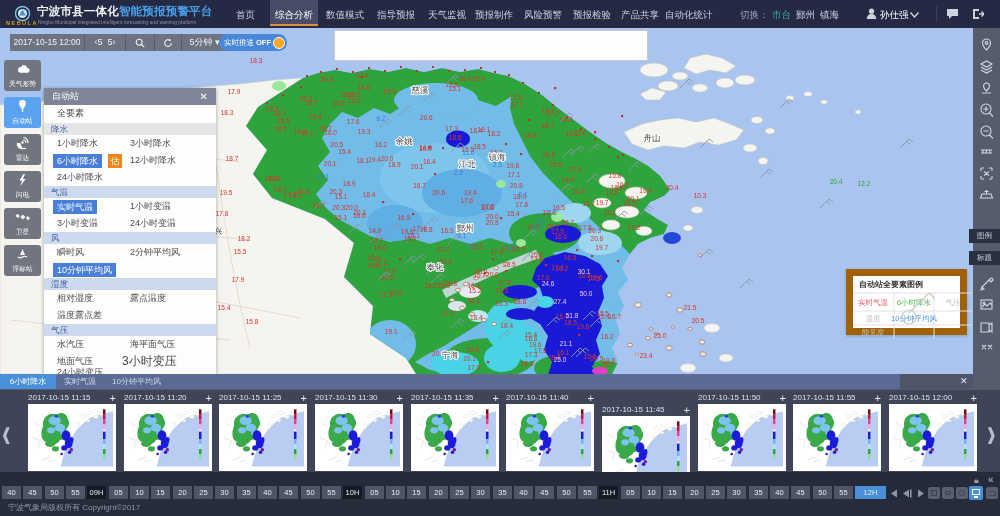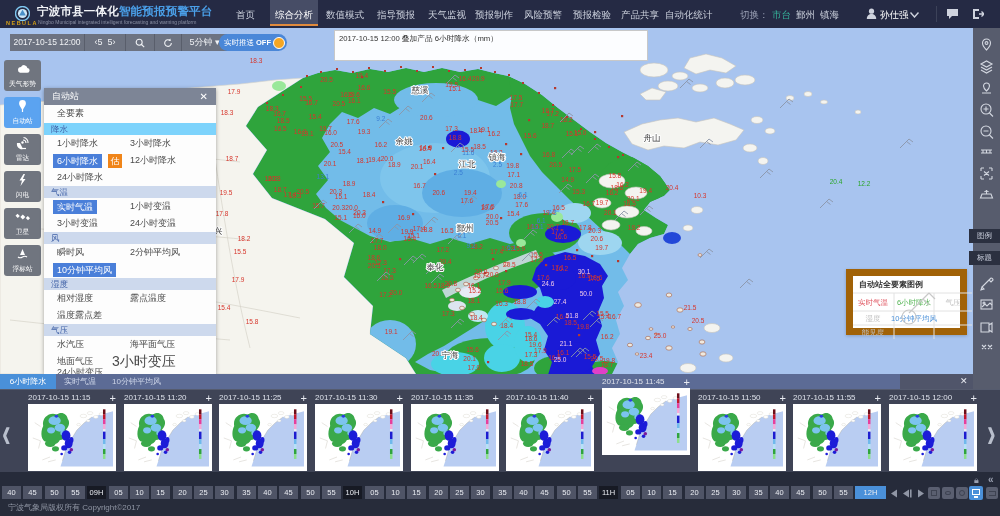--- a/index.html
+++ b/index.html
@@ -648,21 +648,20 @@
     </div>
   <div style="width:1px;background:#595e6b"></div>
   <div style="width:45px;background:#6d7381;text-align:center;line-height:17px">5分钟&nbsp;▾</div>
 </div>
 <div class="abs" style="left:219px;top:34px;width:68px;height:17px;background:#4a87d8;border-radius:9px;color:#fff;font-size:7.5px;line-height:17px">
   <span style="margin-left:5px">实时推送</span><span style="margin-left:2px;font-weight:bold">OFF</span>
   <div class="abs" style="right:2.5px;top:2.5px;width:12px;height:12px;border-radius:50%;background:#f5a623;border:1px solid #fff"></div>
 </div>
 
 <div class="abs" style="left:334px;top:30px;width:314px;height:31px;background:rgba(255,255,255,0.96);border:1px solid #c8c8c8;font-size:7.7px;color:#333;padding:1px 4px;line-height:14px;white-space:nowrap;overflow:hidden">
-<div>2017-10-15 12:00 叠加产品 6小时降水（mm）</div>
 </div>
 
 <div class="abs" style="left:4px;top:60px;width:37px;height:31px;background:#70757f;border-radius:3px;text-align:center">
 <svg width="17" height="16" viewBox="0 0 17 16" style="margin-top:1px">
       <path d="M4,9 a3,3 0 0 1 3-3 a3.4,3.4 0 0 1 6.4,1 a2.4,2.4 0 0 1 -0.4,4.8 h-7 a2.8,2.8 0 0 1 -2-2.8 Z" fill="#fff"></path>
     </svg>
 <div style="color:#fff;font-size:7.5px;margin-top:-2px;transform:scale(0.9)">天气形势</div></div>
 <div class="abs" style="left:4px;top:97px;width:37px;height:31px;background:#5ba3f0;border-radius:3px;text-align:center">
 <svg width="17" height="16" viewBox="0 0 17 16" style="margin-top:1px">
       <path d="M8.5,2 a3.4,3.4 0 0 1 3.4,3.4 c0,2.4 -3.4,6.4 -3.4,6.4 s-3.4,-4 -3.4,-6.4 A3.4,3.4 0 0 1 8.5,2 Z" fill="#fff"></path>
@@ -690,21 +689,21 @@
 <div class="abs" style="left:4px;top:245px;width:37px;height:31px;background:#70757f;border-radius:3px;text-align:center">
 <svg width="17" height="16" viewBox="0 0 17 16" style="margin-top:1px">
       <path d="M8.5,3 L11,9 H6 Z" fill="#fff"></path>
       <path d="M4,11 q2,1.5 4.5,0 q2.5,-1.5 4.5,0" stroke="#fff" fill="none" stroke-width="1.2"></path>
     </svg>
 <div style="color:#fff;font-size:7.5px;margin-top:-2px;transform:scale(0.9)">浮标站</div></div>
 
 <div class="abs" style="left:44px;top:88px;width:172px;height:286px;background:#fdfdfd;box-shadow:0 1px 4px rgba(0,0,0,0.35);overflow:hidden"></div>
 <div class="abs" style="left:44px;top:88px;width:172px;height:17px;background:#7d8596;color:#fff;font-size:9px;line-height:17px;padding-left:8px">自动站<span style="float:right;margin-right:8px;font-size:10px">✕</span></div>
 <div class="abs" style="left:57px;top:105px;height:17px;color:#4a4a4a;font-size:9px;line-height:17px">全要素</div>
-<div class="abs" style="left:44px;top:123px;width:172px;height:12px;background:#7dd3fc;color:#4263a8;font-size:8.5px;line-height:12px;padding-left:7px">降水</div>
+<div class="abs" style="left:44px;top:123px;width:172px;height:12px;background:#e5e5e5;color:#4263a8;font-size:8.5px;line-height:12px;padding-left:7px">降水</div>
 <div class="abs" style="left:57px;top:135px;height:17px;color:#4a4a4a;font-size:9px;line-height:17px">1小时降水</div>
 <div class="abs" style="left:130px;top:135px;height:17px;color:#4a4a4a;font-size:9px;line-height:17px">3小时降水</div>
 <div class="abs" style="left:53px;top:153.5px;height:14px;background:#4a7fd9;color:#fff;font-size:9px;line-height:14px;padding:0 4px">6小时降水</div>
 <div class="abs" style="left:108px;top:153.5px;width:14px;height:14px;background:#f08519;color:#fff;font-size:9px;line-height:14px;text-align:center">估</div>
 <div class="abs" style="left:130px;top:152px;height:17px;color:#4a4a4a;font-size:9px;line-height:17px">12小时降水</div>
 <div class="abs" style="left:57px;top:169px;height:17px;color:#4a4a4a;font-size:9px;line-height:17px">24小时降水</div>
 <div class="abs" style="left:44px;top:186px;width:172px;height:12px;background:#cdd9ed;color:#4263a8;font-size:8.5px;line-height:12px;padding-left:7px">气温</div>
 <div class="abs" style="left:53px;top:199.5px;height:14px;background:#4a7fd9;color:#fff;font-size:9px;line-height:14px;padding:0 4px">实时气温</div>
 <div class="abs" style="left:130px;top:198px;height:17px;color:#4a4a4a;font-size:9px;line-height:17px">1小时变温</div>
 <div class="abs" style="left:57px;top:215px;height:17px;color:#4a4a4a;font-size:9px;line-height:17px">3小时变温</div>
@@ -714,21 +713,21 @@
 <div class="abs" style="left:130px;top:244px;height:17px;color:#4a4a4a;font-size:9px;line-height:17px">2分钟平均风</div>
 <div class="abs" style="left:53px;top:262.5px;height:14px;background:#4a7fd9;color:#fff;font-size:9px;line-height:14px;padding:0 4px">10分钟平均风</div>
 <div class="abs" style="left:44px;top:278px;width:172px;height:12px;background:#cdd9ed;color:#4263a8;font-size:8.5px;line-height:12px;padding-left:7px">湿度</div>
 <div class="abs" style="left:57px;top:290px;height:17px;color:#4a4a4a;font-size:9px;line-height:17px">相对湿度</div>
 <div class="abs" style="left:130px;top:290px;height:17px;color:#4a4a4a;font-size:9px;line-height:17px">露点温度</div>
 <div class="abs" style="left:57px;top:307px;height:17px;color:#4a4a4a;font-size:9px;line-height:17px">温度露点差</div>
 <div class="abs" style="left:44px;top:324px;width:172px;height:12px;background:#cdd9ed;color:#4263a8;font-size:8.5px;line-height:12px;padding-left:7px">气压</div>
 <div class="abs" style="left:57px;top:336px;height:17px;color:#4a4a4a;font-size:9px;line-height:17px">水汽压</div>
 <div class="abs" style="left:130px;top:336px;height:17px;color:#4a4a4a;font-size:9px;line-height:17px">海平面气压</div>
 <div class="abs" style="left:57px;top:353px;height:17px;color:#4a4a4a;font-size:9px;line-height:17px">地面气压</div>
-<div class="abs" style="left:112px;top:353px;height:17px;color:#4a4a4a;font-size:14px;line-height:17px">3小时变压</div>
+<div class="abs" style="left:122px;top:353px;height:17px;color:#4a4a4a;font-size:12px;line-height:17px">3小时变压</div>
 <div class="abs" style="left:57px;top:367px;height:10px;color:#4a4a4a;font-size:9px;line-height:10px">24小时变压</div>
 
 <div class="abs" style="left:0;top:374px;width:973px;height:15px;background:#5c6b95">
   <div class="abs" style="left:900px;top:0;width:73px;height:15px;background:#50556a"></div>
   <div class="abs" style="left:0;top:0;width:56px;height:15px;background:#4a90d9;color:#fff;font-size:8px;text-align:center;line-height:15px">6小时降水</div>
   <span class="abs" style="left:64px;top:0;color:#cdd5e8;font-size:8px;line-height:15px">实时气温</span>
   <span class="abs" style="left:112px;top:0;color:#cdd5e8;font-size:8px;line-height:15px">10分钟平均风</span>
 </div>
 
 <div class="abs" style="left:973px;top:28px;width:27px;height:361px;background:#575c6d"></div>
@@ -820,21 +819,21 @@
 </div>
   </div>
 <div style="position:absolute;left:506px;top:392px;width:88px">
 <div style="color:#dde1ea;font-size:8px;height:12px;line-height:12px">2017-10-15 11:40<span style="float:right;font-size:11px;color:#e8ebf2">+</span></div>
 <div style="background:#fff;height:67px;padding:2px 1px;border:none">
 <svg width="84" height="62" viewBox="0 0 88 62">
         <use href="#mini"></use>
       </svg>
 </div>
   </div>
-<div style="position:absolute;left:602px;top:376px;width:88px">
+<div style="position:absolute;left:602px;top:404px;width:88px">
 <div style="color:#dde1ea;font-size:8px;height:12px;line-height:12px">2017-10-15 11:45<span style="float:right;font-size:11px;color:#e8ebf2">+</span></div>
 <div style="background:#fff;height:67px;padding:2px 1px;border:none">
 <svg width="84" height="62" viewBox="0 0 88 62">
         <use href="#mini"></use>
       </svg>
 </div>
   </div>
 <div style="position:absolute;left:698px;top:392px;width:88px">
 <div style="color:#dde1ea;font-size:8px;height:12px;line-height:12px">2017-10-15 11:50<span style="float:right;font-size:11px;color:#e8ebf2">+</span></div>
 <div style="background:#fff;height:67px;padding:2px 1px;border:none">

